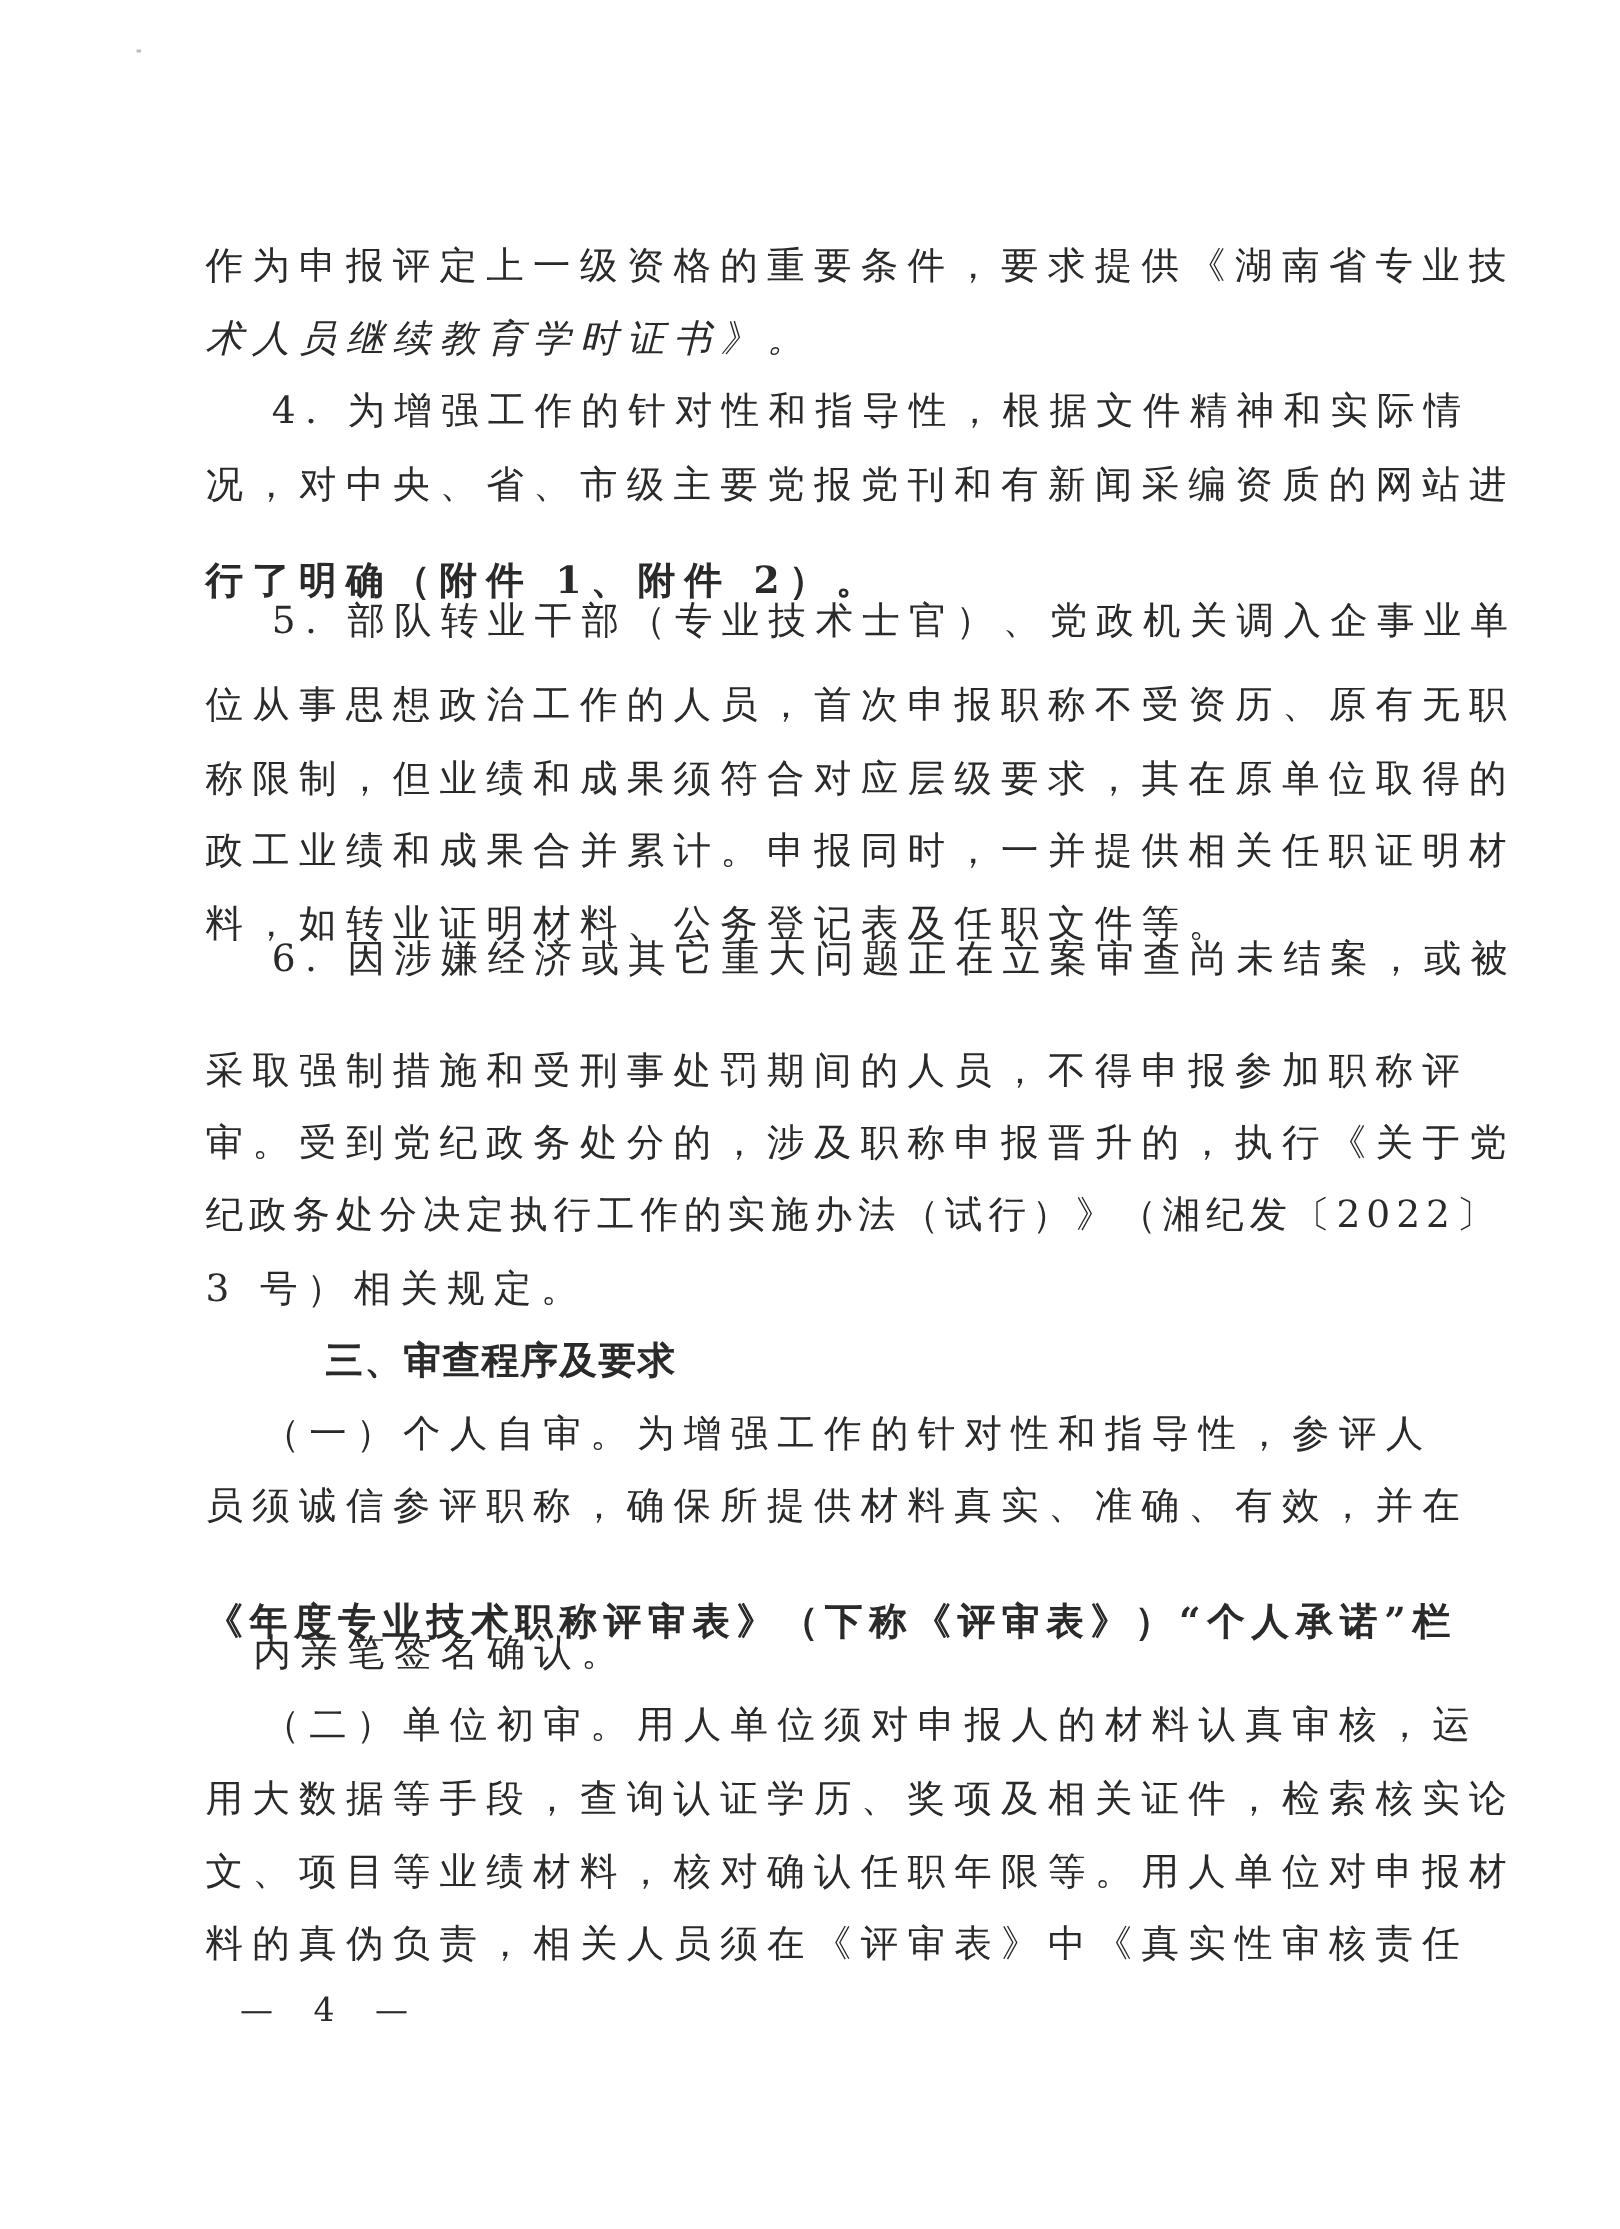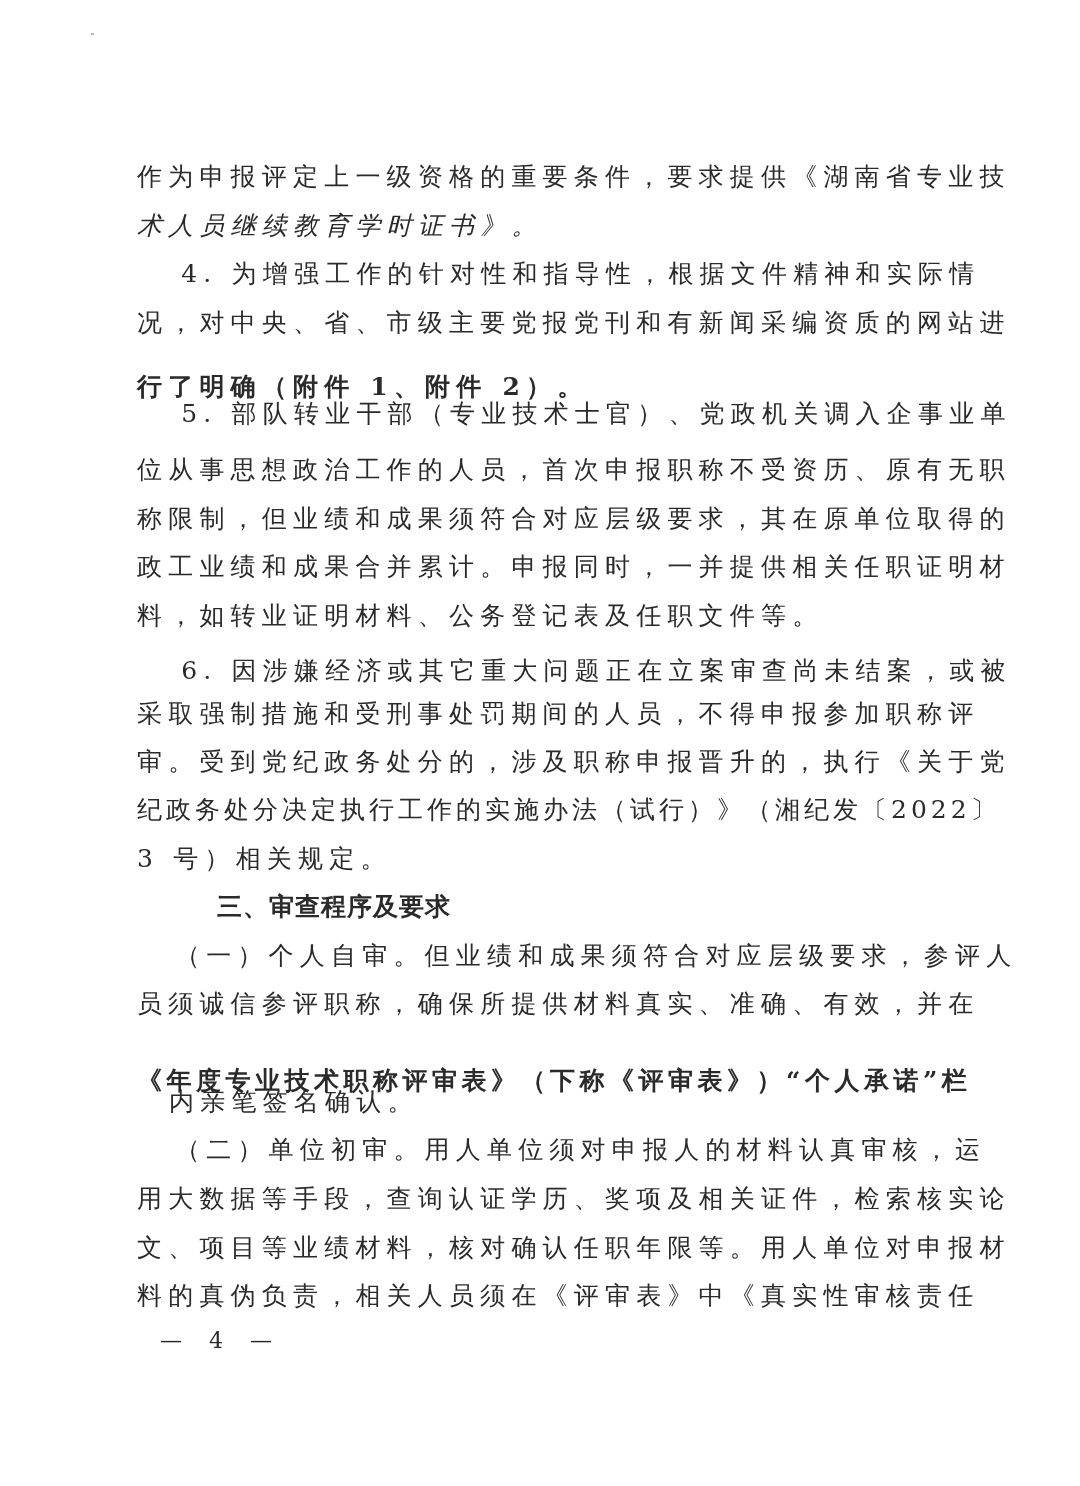--- a/index.html
+++ b/index.html
@@ -21,27 +21,27 @@
   <div class="line" style="top:162px;">作为申报评定上一级资格的重要条件，要求提供《湖南省专业技</div>
   <div class="line" style="top:211px;font-style:italic;">术人员继续教育学时证书》。</div>
   <div class="line" style="top:259px;left:150px;">　4. 为增强工作的针对性和指导性，根据文件精神和实际情</div>
   <div class="line" style="top:308px;">况，对中央、省、市级主要党报党刊和有新闻采编资质的网站进</div>
   <div class="line" style="top:372px;font-weight:bold;">行了明确（附件 1、附件 2）。</div>
   <div class="line" style="top:384px;left:150px;margin-top:15px;">　5. 部队转业干部（专业技术士官）、党政机关调入企事业单</div>
   <div class="line" style="top:455px;">位从事思想政治工作的人员，首次申报职称不受资历、原有无职</div>
   <div class="line" style="top:504px;">称限制，但业绩和成果须符合对应层级要求，其在原单位取得的</div>
   <div class="line" style="top:552px;">政工业绩和成果合并累计。申报同时，一并提供相关任职证明材</div>
   <div class="line" style="top:601px;">料，如转业证明材料、公务登记表及任职文件等。</div>
-  <div class="line" style="top:656px;left:150px;">　6. 因涉嫌经济或其它重大问题正在立案审查尚未结案，或被</div>
+  <div class="line" style="top:624px;left:150px;">　6. 因涉嫌经济或其它重大问题正在立案审查尚未结案，或被</div>
   <div class="line" style="top:699px;">采取强制措施和受刑事处罚期间的人员，不得申报参加职称评</div>
   <div class="line" style="top:747px;">审。受到党纪政务处分的，涉及职称申报晋升的，执行《关于党</div>
   <div class="line" style="top:795px;letter-spacing:4px;">纪政务处分决定执行工作的实施办法（试行）》（湘纪发〔2022〕</div>
   <div class="line" style="top:844px;">3 号）相关规定。</div>
   <div class="line heading" style="top:892px;left:190px;">三、审查程序及要求</div>
-  <div class="line" style="top:941px;left:175px;">（一）个人自审。但业绩和成果须符合对应层级要求，参评人</div>
+  <div class="line" style="top:941px;left:175px;">（一）个人自审。为增强工作的针对性和指导性，参评人</div>
   <div class="line" style="top:989px;">员须诚信参评职称，确保所提供材料真实、准确、有效，并在</div>
   <div class="line" style="top:1066px;letter-spacing:4.5px;font-weight:bold;">《年度专业技术职称评审表》（下称《评审表》）“个人承诺”栏</div>
   <div class="line" style="top:1087px;margin-left:32px;">内亲笔签名确认。</div>
   <div class="line" style="top:1135px;left:175px;">（二）单位初审。用人单位须对申报人的材料认真审核，运</div>
   <div class="line" style="top:1184px;">用大数据等手段，查询认证学历、奖项及相关证件，检索核实论</div>
   <div class="line" style="top:1233px;">文、项目等业绩材料，核对确认任职年限等。用人单位对申报材</div>
   <div class="line" style="top:1281px;">料的真伪负责，相关人员须在《评审表》中《真实性审核责任</div>
 
   <div class="page-num">— 4 —</div>
 </div>

